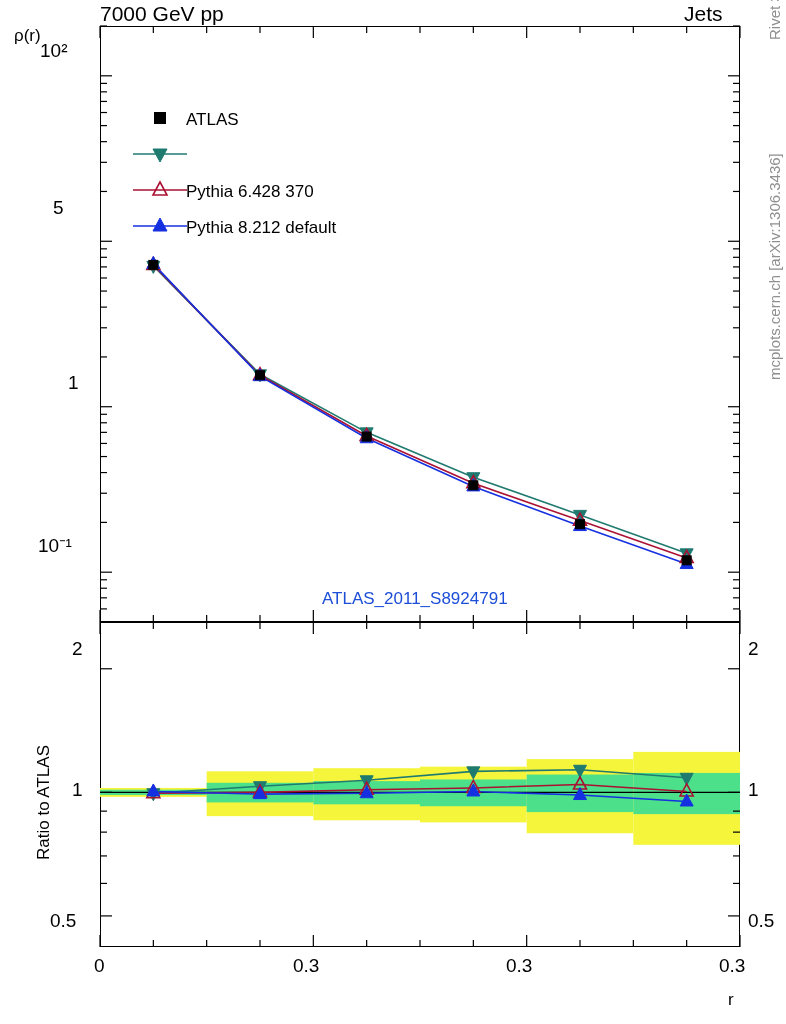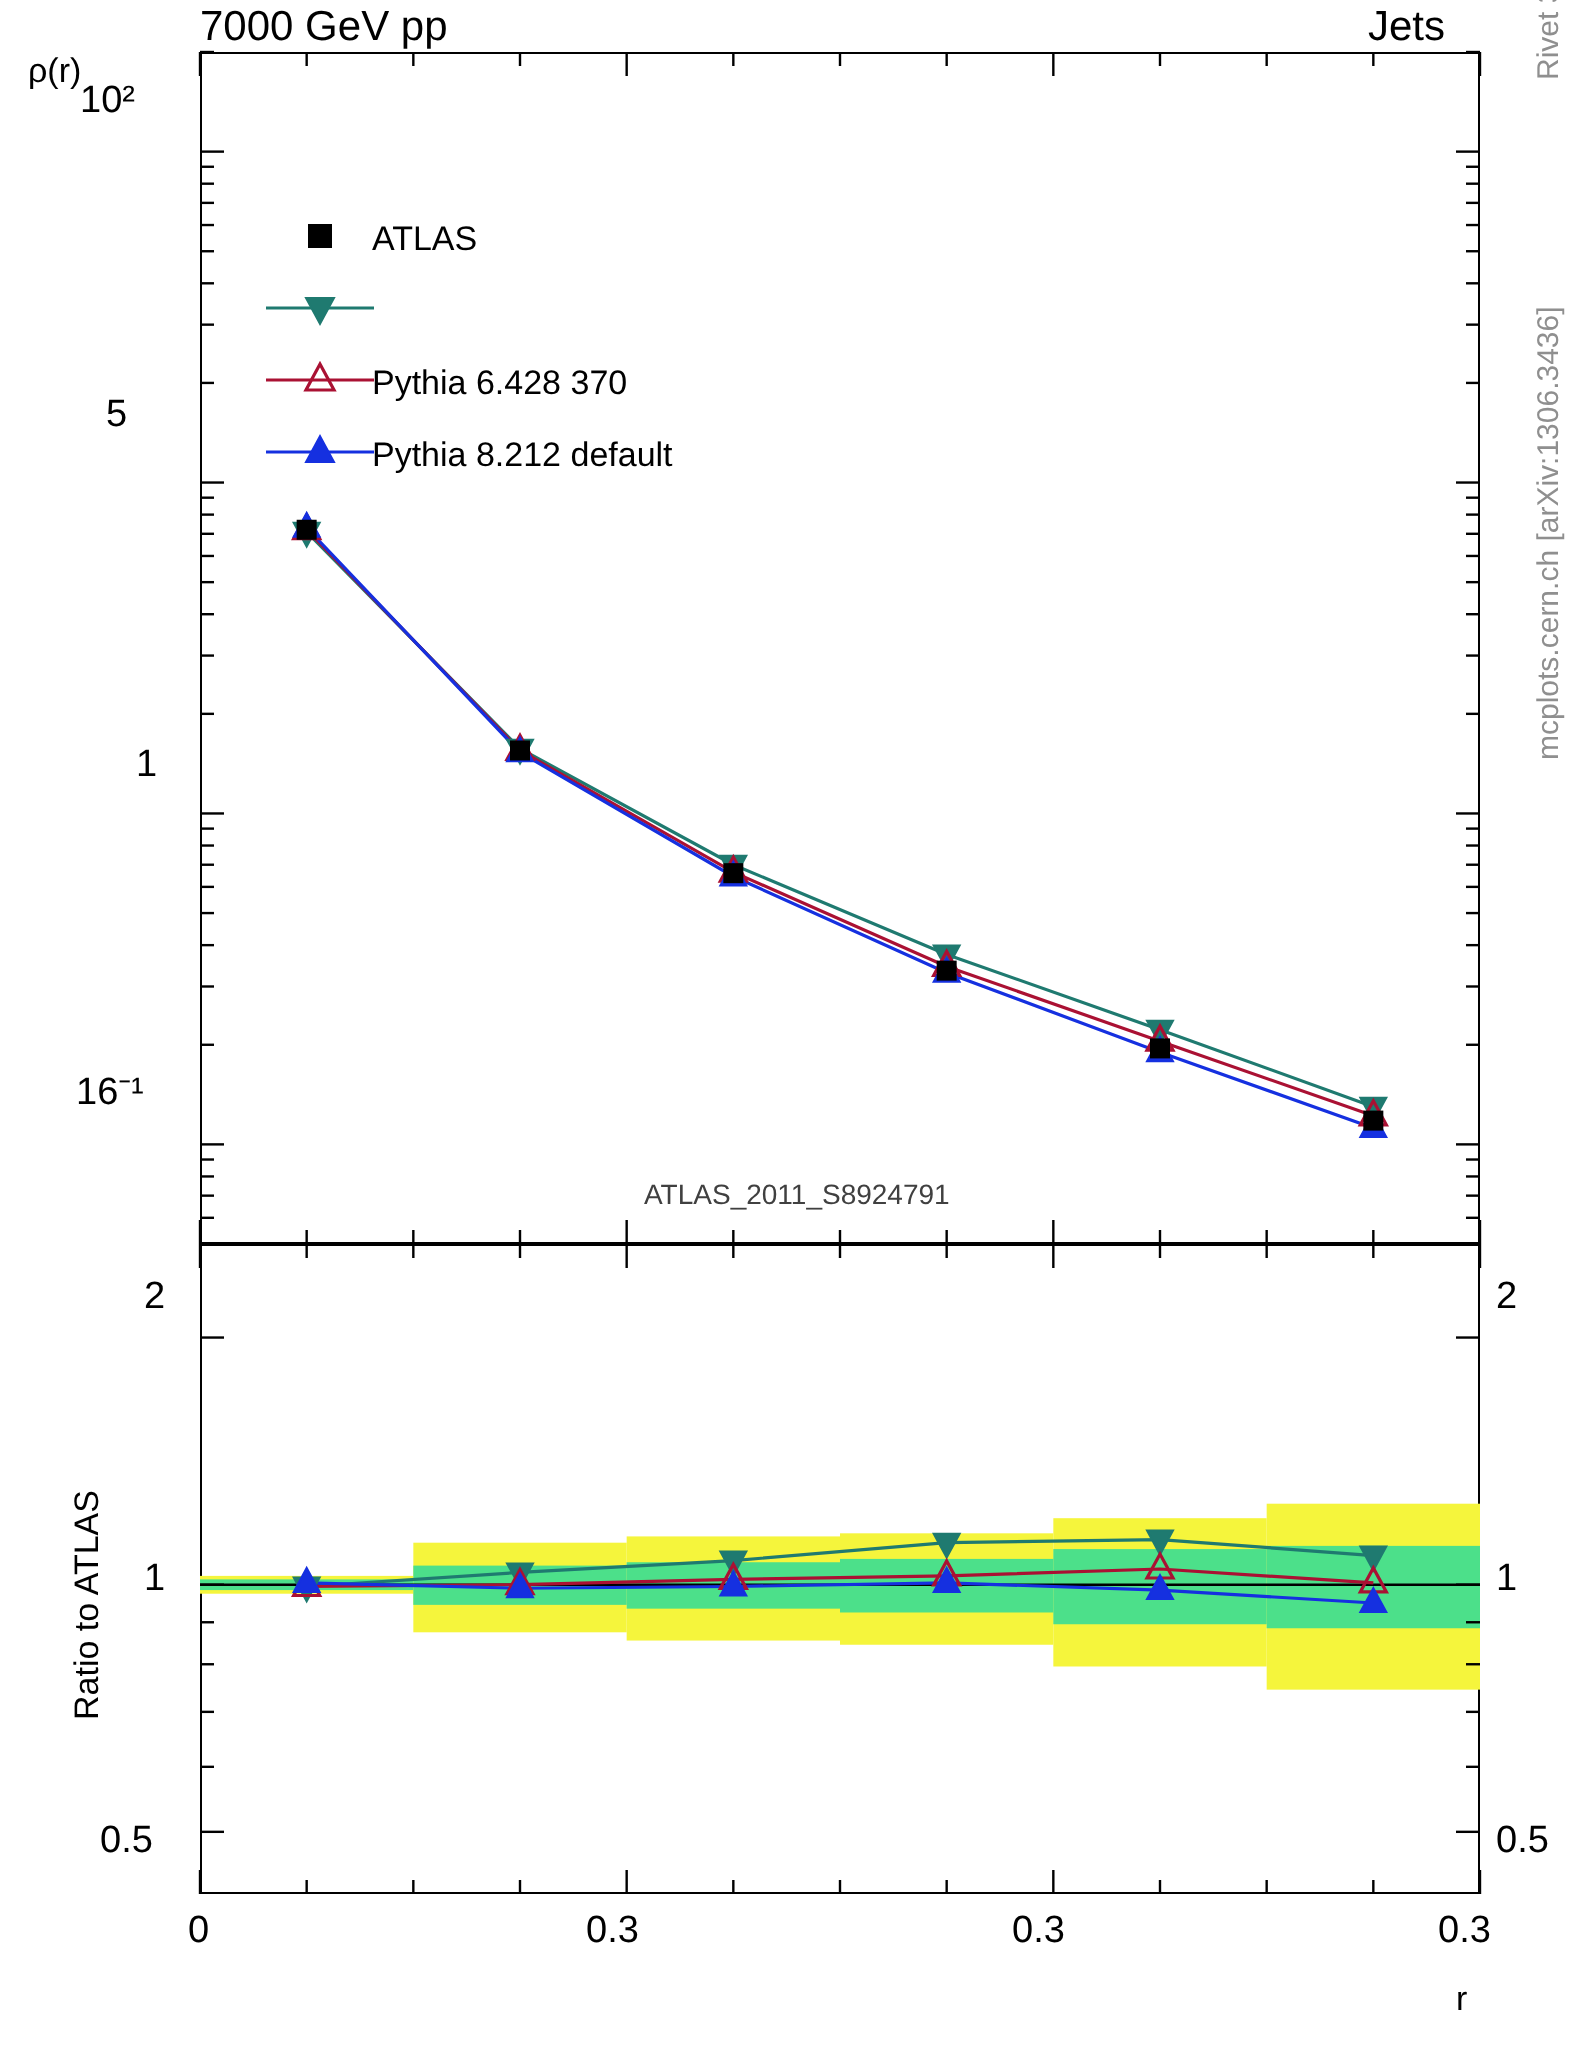--- a/index.html
+++ b/index.html
@@ -8,21 +8,21 @@
 
   .txt{position:absolute;white-space:nowrap;}
   .hdr{font-size:21px;}
   .axlbl{font-size:17px;}
   .tick{font-size:19px;}
 
   
   #mainframe{position:absolute;left:100px;top:26px;width:640px;height:596px;border:1.5px solid #000;box-sizing:border-box;background:#fff;}
   #ratioframe{position:absolute;left:100px;top:622px;width:640px;height:325px;border:1.5px solid #000;box-sizing:border-box;background:#fff;}
 
-  .wm{position:absolute;color:#404040;font-size:14px;white-space:nowrap;}
+  .wm{position:absolute;color:#1d4ed8;font-size:17px;white-space:nowrap;}
   .sidewm{position:absolute;color:#8f8f8f;font-size:15px;white-space:nowrap;transform-origin:0 0;transform:rotate(-90deg);}
 
   svg{position:absolute;left:0;top:0;overflow:visible;}
 
   .legend-row{position:absolute;font-size:17px;white-space:nowrap;}
 </style>
 </head>
 <body>
 
 <div id="root">
@@ -41,21 +41,21 @@
 
   <div class="wm" style="left:322px;top:589px;">ATLAS_2011_S8924791</div>
 
   <div class="txt" style="left:34px;top:860px;font-size:17px;transform-origin:0 0;transform:rotate(-90deg);">Ratio to ATLAS</div>
 
   <div class="txt axlbl" style="left:728px;top:990px;">r</div>
 
   <div class="txt tick" style="left:40px;top:40px;text-align:right;">10²</div>
   <div class="txt tick" style="left:53px;top:197px;">5</div>
   <div class="txt tick" style="left:68px;top:372px;">1</div>
-  <div class="txt tick" style="left:38px;top:532px;">16⁻¹</div>
+  <div class="txt tick" style="left:38px;top:532px;">10⁻¹</div>
 
   <div class="txt tick" style="left:72px;top:638px;">2</div>
   <div class="txt tick" style="left:72px;top:779px;">1</div>
   <div class="txt tick" style="left:50px;top:910px;">0.5</div>
 
   <div class="txt tick" style="left:748px;top:638px;">2</div>
   <div class="txt tick" style="left:748px;top:779px;">1</div>
   <div class="txt tick" style="left:748px;top:910px;">0.5</div>
 
   <div class="txt tick" style="left:94px;top:955px;">0</div>

